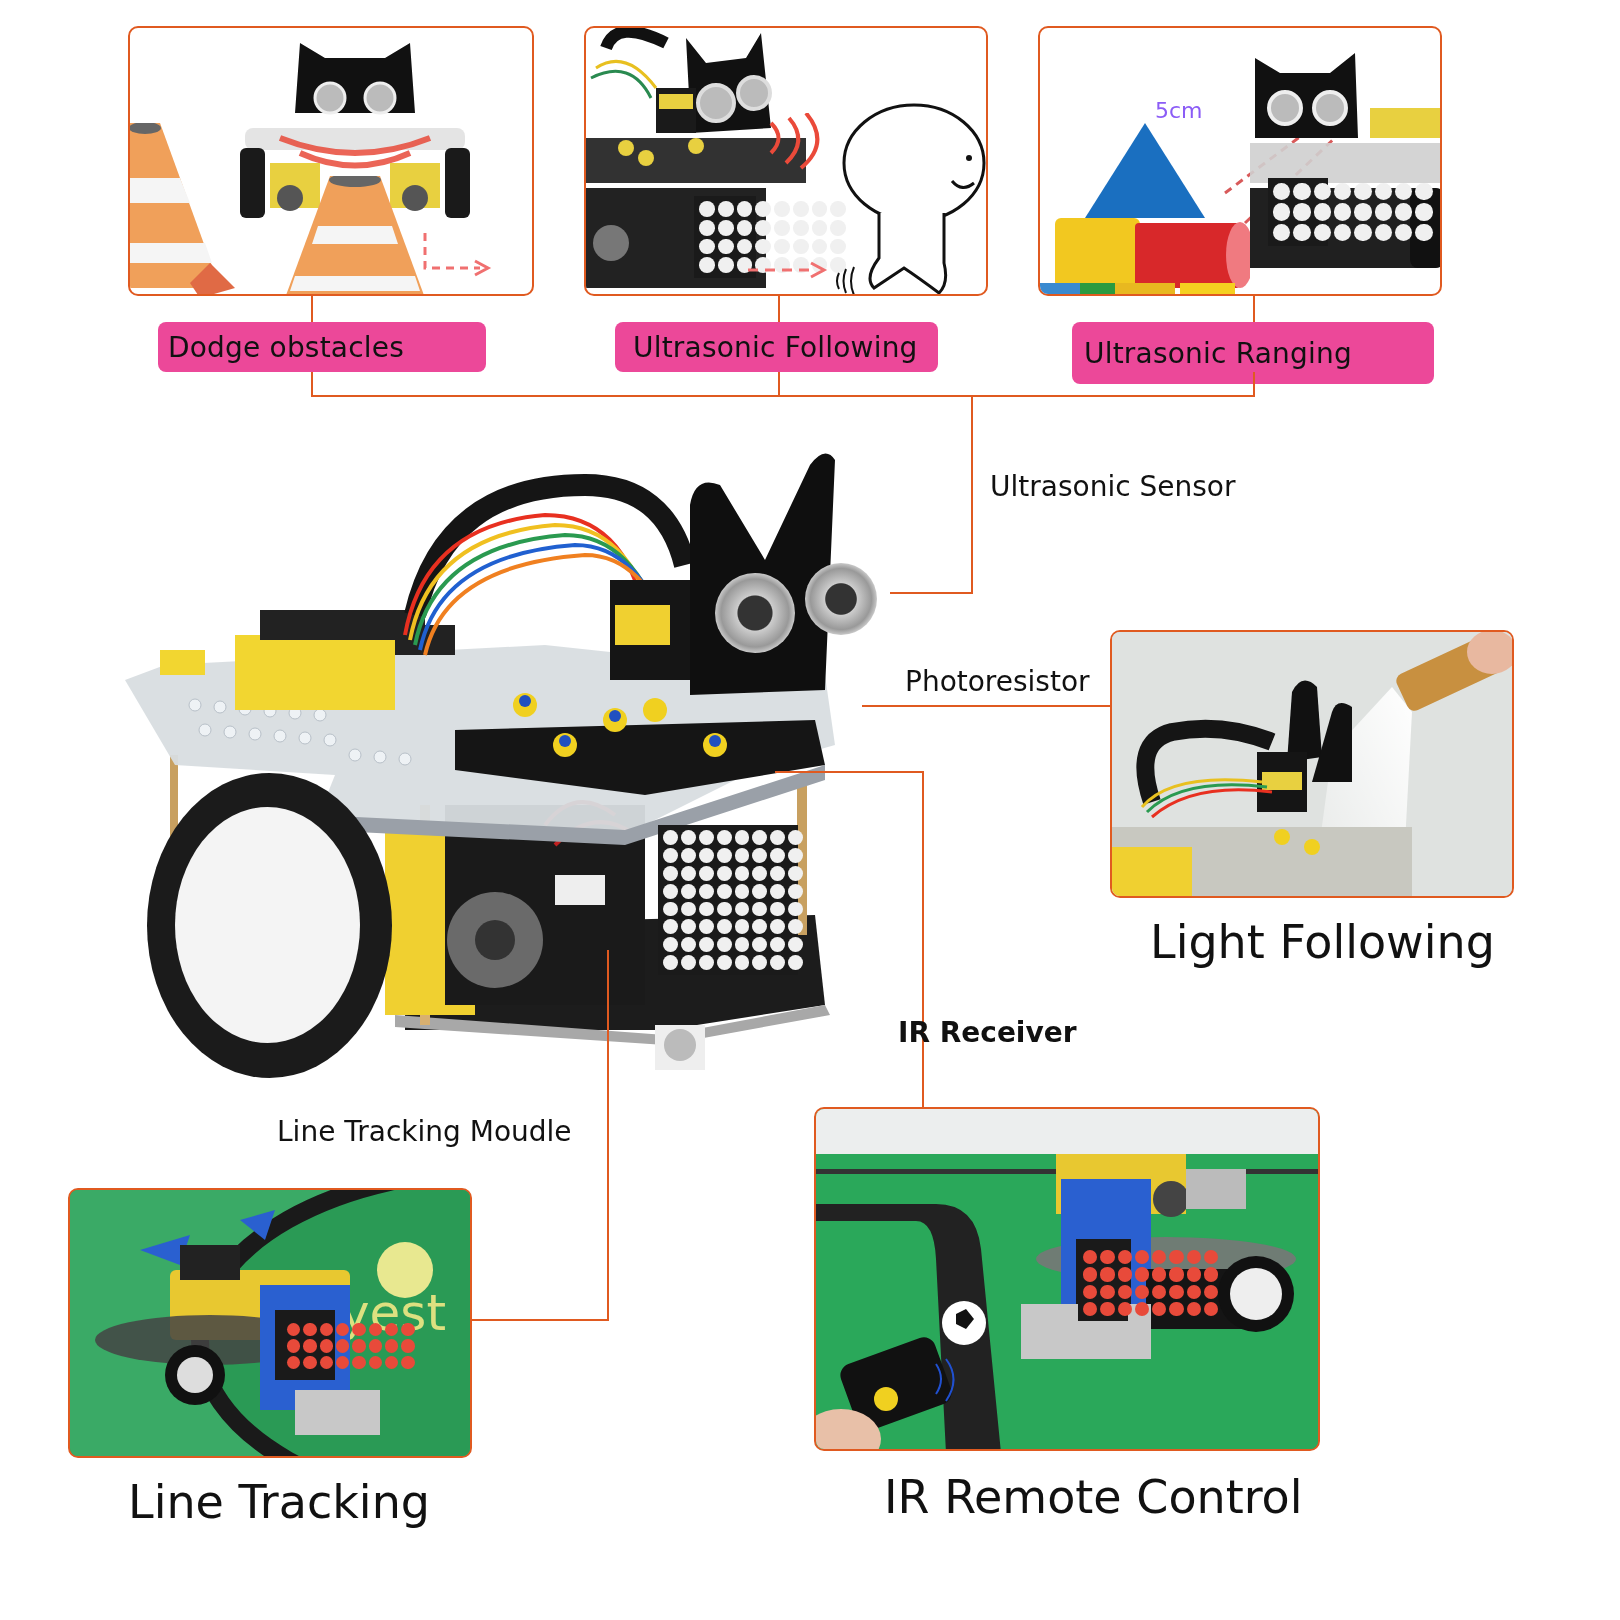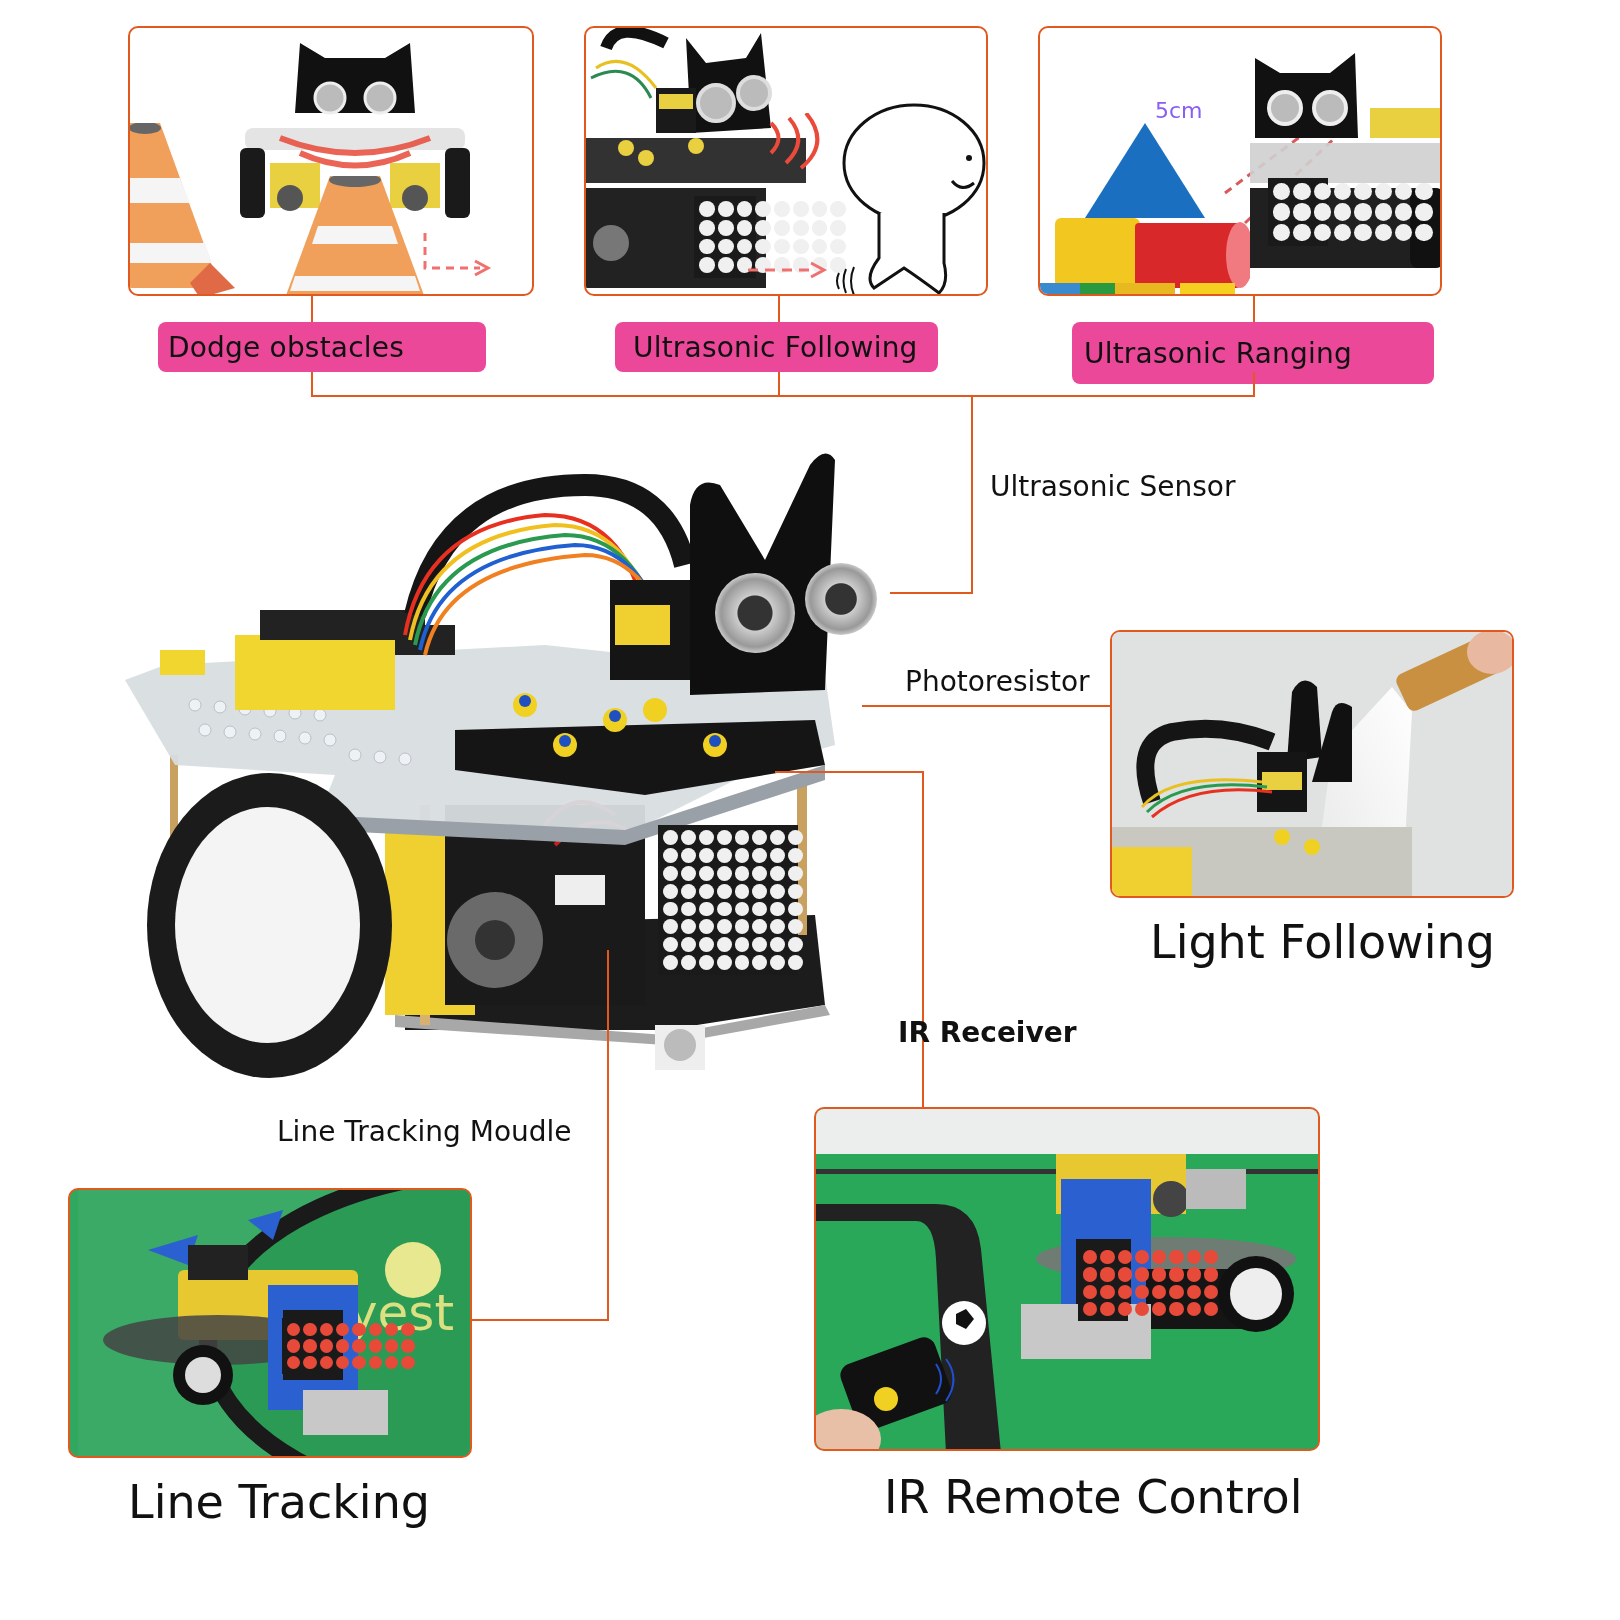--- a/index.html
+++ b/index.html
@@ -402,21 +402,21 @@
     <path d="M35,180 Q70,145 155,155" stroke="#2a9a50" stroke-width="3" fill="none"></path>
     <path d="M40,185 Q80,150 160,160" stroke="#e83020" stroke-width="3" fill="none"></path>
     <rect x="0" y="195" width="300" height="73" fill="#c8c8c0"></rect>
     <rect x="0" y="215" width="80" height="53" fill="#f0d030"></rect>
     <circle cx="170" cy="205" r="8" fill="#f0d020"></circle>
       <circle cx="200" cy="215" r="8" fill="#f0d020"></circle>
   </svg>
 </div>
 <div class="caption" style="left:1150px;top:915px;">Light Following</div>
 
-<div class="frame" style="left:68px;top:1188px;width:404px;height:270px;background:#30a860;padding-left:8px;">
+<div class="frame" style="left:68px;top:1188px;width:404px;height:270px;background:#30a860;">
   <svg width="404" height="270" viewBox="0 0 404 270">
     <rect width="404" height="270" fill="#3aaa66"></rect>
     <ellipse cx="430" cy="150" rx="300" ry="170" fill="#2a9a55" stroke="#1a1a1a" stroke-width="18"></ellipse>
     <g fill="#e8e890">
       <circle cx="335" cy="80" r="28"></circle>
     </g>
     <text x="270" y="140" font-family="DejaVu Sans, sans-serif" font-size="50" fill="#dde080">yest</text>
     <rect x="100" y="80" width="180" height="70" rx="6" fill="#e8c830"></rect>
     <polygon points="70,60 120,45 110,75" fill="#2a60d0"></polygon>
     <polygon points="170,30 205,20 195,50" fill="#2a60d0"></polygon>

